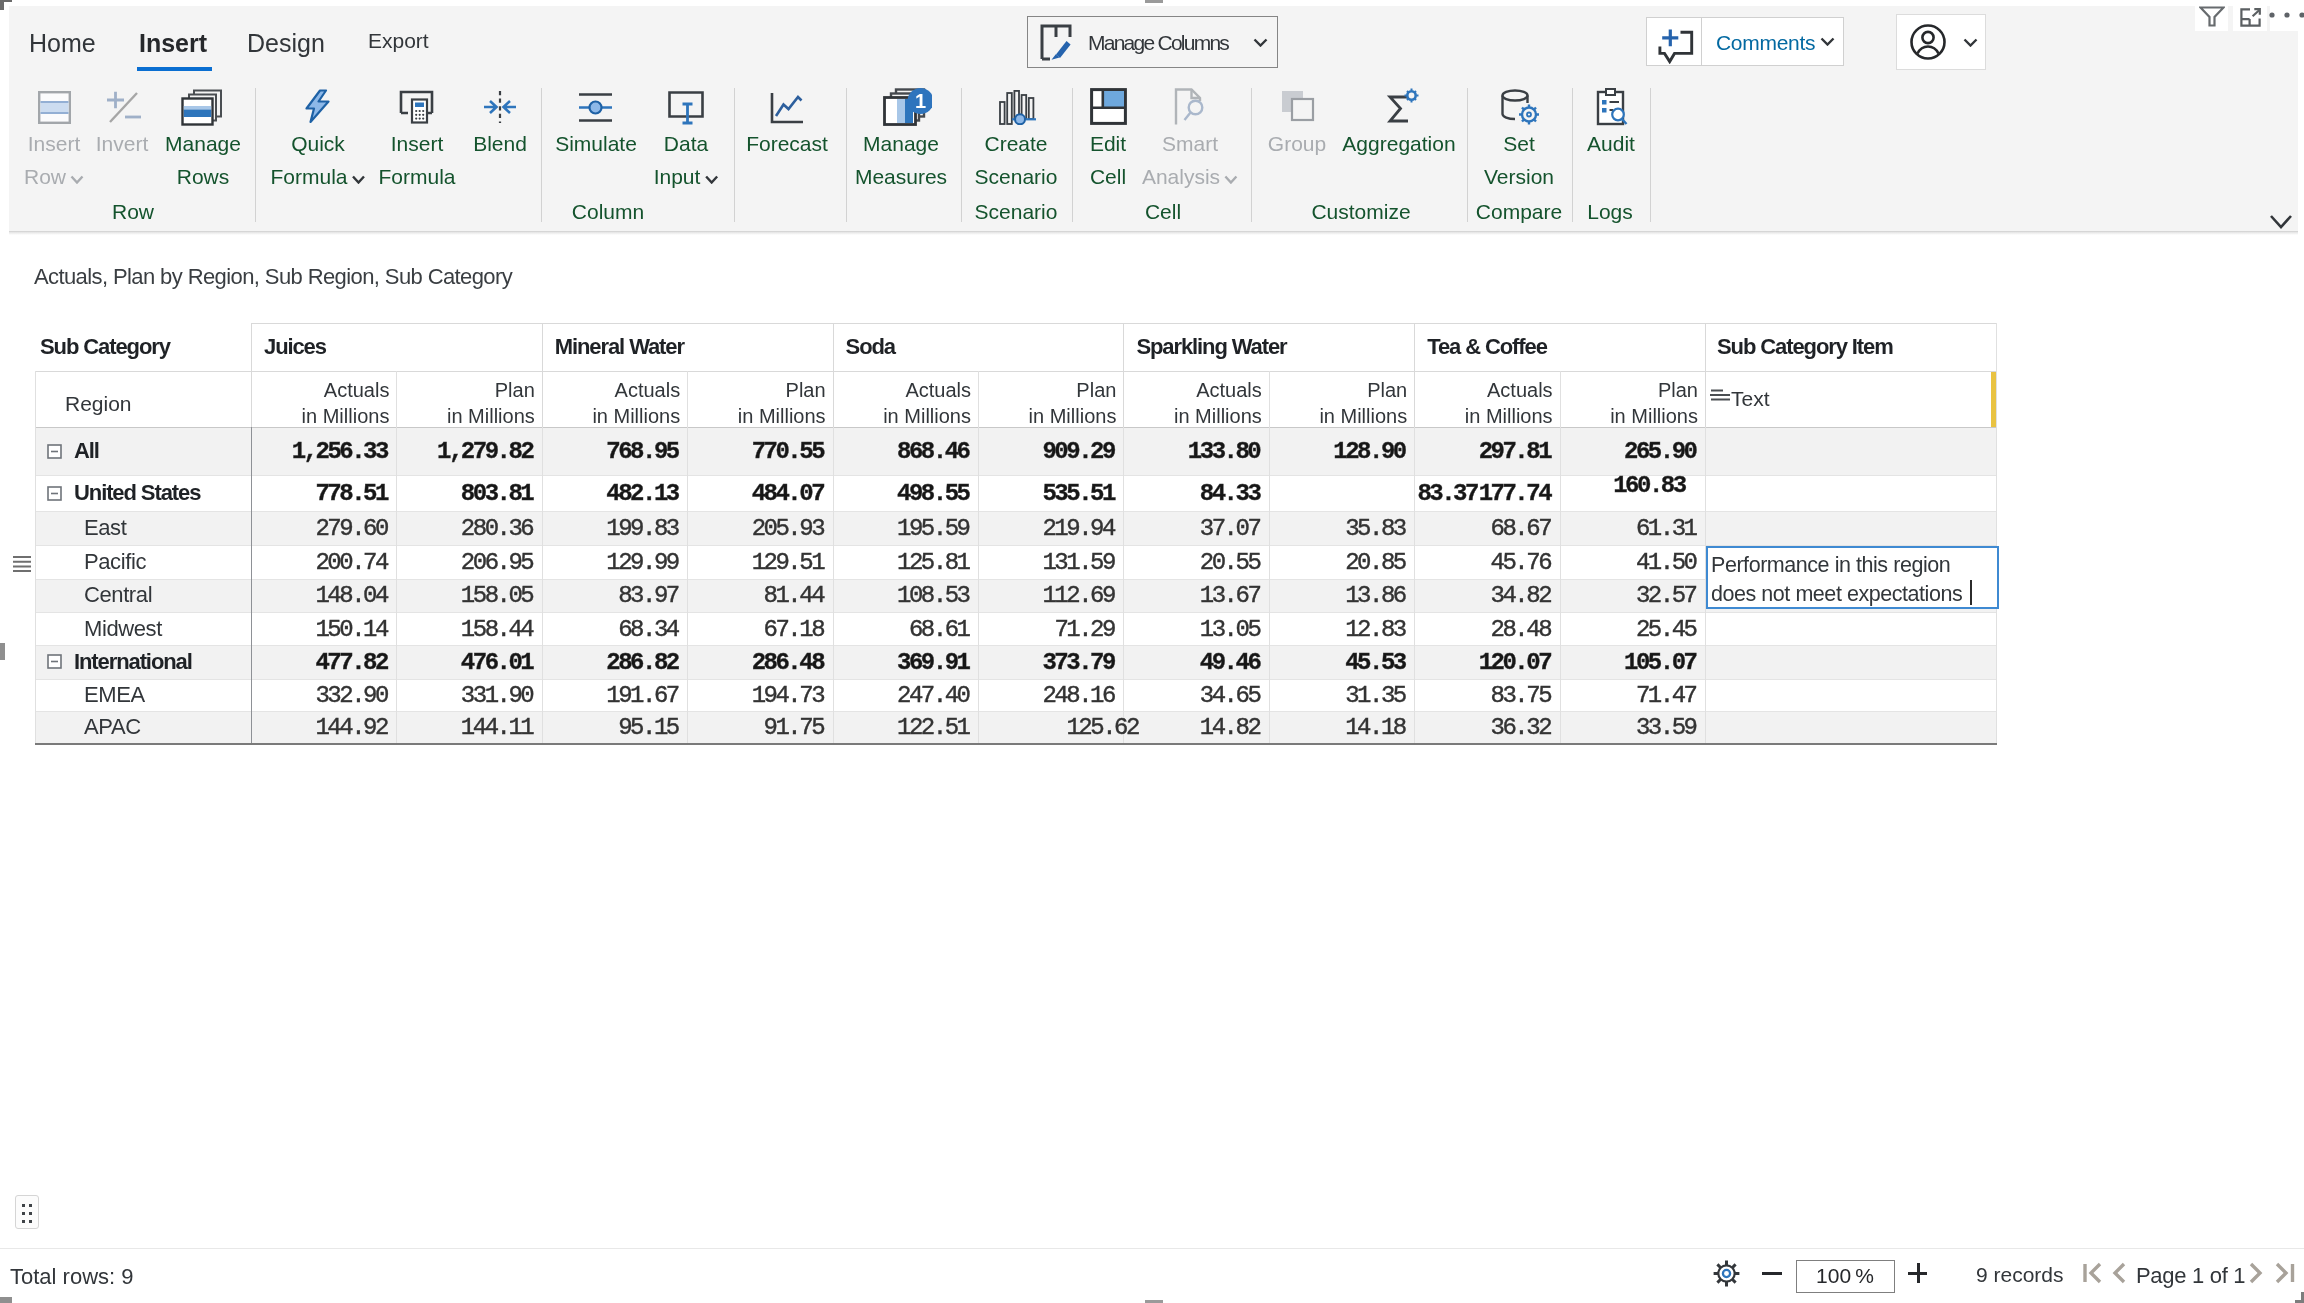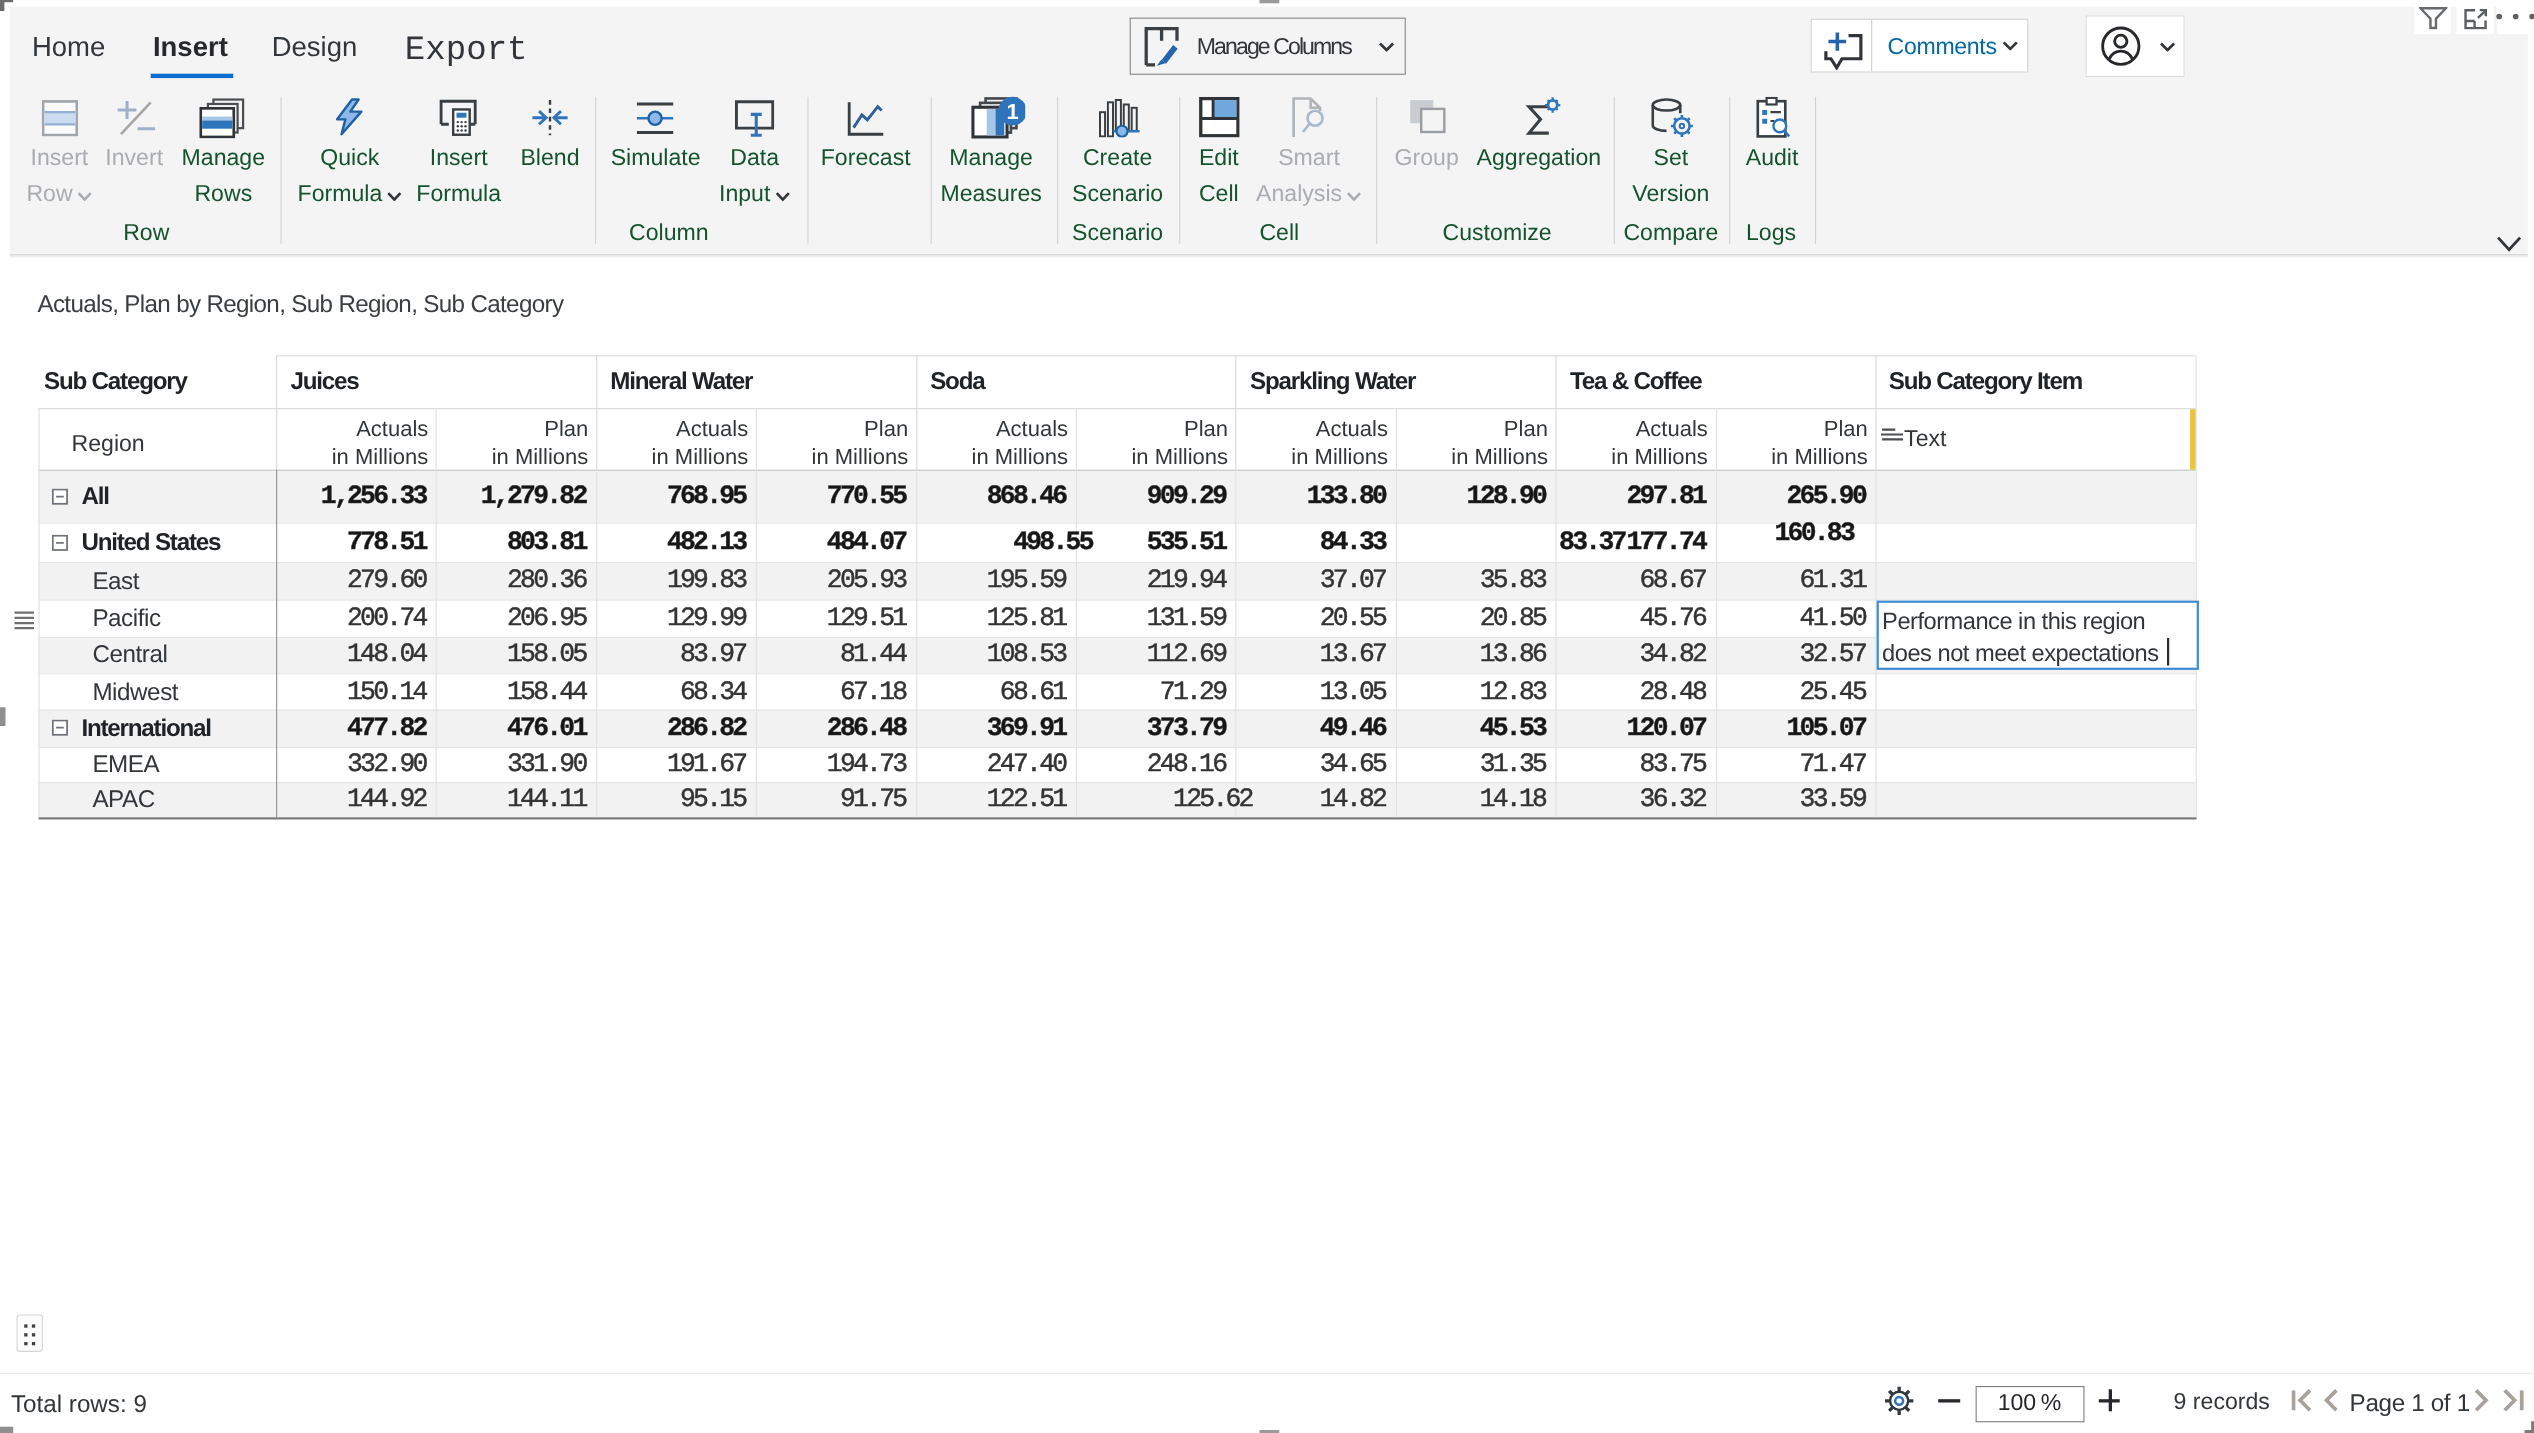--- a/index.html
+++ b/index.html
@@ -20,21 +20,21 @@
 <div class="a" style="left:1145px;top:0;width:18px;height:3px;background:#9a9a9a;"></div>
 <div class="a" style="left:1145px;top:1300px;width:18px;height:3px;background:#9a9a9a;"></div>
 <div class="a" style="left:0;top:1297px;width:12px;height:6px;background:#8f8f8f;"></div>
 <div class="a" style="left:2295px;top:1300px;width:9px;height:3px;background:#7d7d7d;"></div>
 <div class="a" style="left:2301px;top:1292px;width:3px;height:11px;background:#7d7d7d;"></div>
 <div class="a" style="left:0;top:643px;width:5px;height:17px;background:#8f8f8f;"></div>
 <div class="a" style="left:29px;top:29px;font-size:25px;color:#32363a;">Home</div>
 <div class="a" style="left:139px;top:29px;font-size:25px;font-weight:bold;color:#26282b;">Insert</div>
 <div class="a" style="left:137px;top:67px;width:75px;height:4px;background:#0a6ed1;"></div>
 <div class="a" style="left:247px;top:29px;font-size:25px;color:#32363a;">Design</div>
-<div class="a" style="left:368px;top:29px;font-size:31px;color:#32363a;font-family:Liberation Mono, monospace;">Export</div>
+<div class="a" style="left:368px;top:29px;font-size:21px;color:#32363a;">Export</div>
 <div class="a" style="left:1027px;top:16px;width:251px;height:52px;border:1px solid #858585;box-sizing:border-box;"></div>
 <svg class="a" style="left:1040px;top:24px;" width="36" height="38" viewBox="0 0 36 38">
 <path d="M2 35 V2 H30 V13" fill="none" stroke="#3a3f44" stroke-width="3"></path>
 <path d="M16 2 V13" fill="none" stroke="#3a3f44" stroke-width="3"></path>
 <path d="M2 35 H10" fill="none" stroke="#3a3f44" stroke-width="3"></path>
 <polygon points="16,30.5 26.5,17 30.6,20.4 20,34" fill="#2563ad"></polygon>
 <polygon points="11.5,35.8 15.8,30.3 19.5,33.5" fill="#2563ad"></polygon>
 </svg>
 <div class="a" style="left:1088px;top:31px;font-size:21px;letter-spacing:-1.75px;color:#32363a;">Manage Columns</div>
 <svg class="a" style="left:1253px;top:38px;" width="15" height="9" viewBox="0 0 15 9">
@@ -321,21 +321,21 @@
 <div class="a num numb" style="left:1559.6000000000001px;top:438.0px;width:135.9px;">265.90</div>
 <svg class="a" style="left:47px;top:485.5px;" width="15" height="15" viewBox="0 0 15 15">
 <rect x="1" y="1" width="13" height="13" fill="#fff" stroke="#6f747a" stroke-width="1.6"></rect>
 <path d="M4 7.5 H11" stroke="#6f747a" stroke-width="1.6"></path>
   </svg>
 <div class="a rl rlb" style="left:74px;top:480.0px;">United States</div>
 <div class="a num numb" style="left:251.0px;top:480.0px;width:135.9px;">778.51</div>
 <div class="a num numb" style="left:396.4px;top:480.0px;width:135.9px;">803.81</div>
 <div class="a num numb" style="left:541.8px;top:480.0px;width:135.9px;">482.13</div>
 <div class="a num numb" style="left:687.2px;top:480.0px;width:135.9px;">484.07</div>
-<div class="a num numb" style="left:832.6px;top:480.0px;width:135.9px;padding-left:24px;">498.55</div>
+<div class="a num numb" style="left:832.6px;top:480.0px;width:135.9px;">498.55</div>
 <div class="a num numb" style="left:978.0px;top:480.0px;width:135.9px;">535.51</div>
 <div class="a num numb" style="left:1123.4px;top:480.0px;width:135.9px;">84.33</div>
 <div class="a num numb" style="left:1341px;top:480.0px;width:135.9px;">83.37</div>
 <div class="a num numb" style="left:1414.2px;top:480.0px;width:135.9px;">177.74</div>
 <div class="a num numb" style="left:1559.6000000000001px;top:472px;width:125px;">160.83</div>
 <div class="a rl" style="left:84px;top:515.0px;">East</div>
 <div class="a num" style="left:251.0px;top:515.0px;width:135.9px;">279.60</div>
 <div class="a num" style="left:396.4px;top:515.0px;width:135.9px;">280.36</div>
 <div class="a num" style="left:541.8px;top:515.0px;width:135.9px;">199.83</div>
 <div class="a num" style="left:687.2px;top:515.0px;width:135.9px;">205.93</div>

